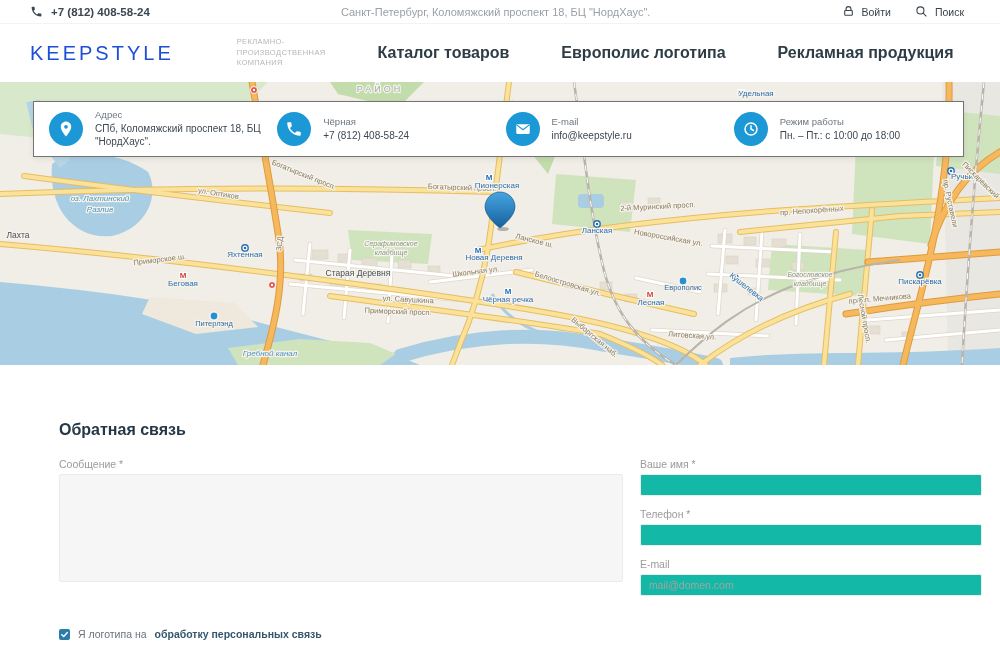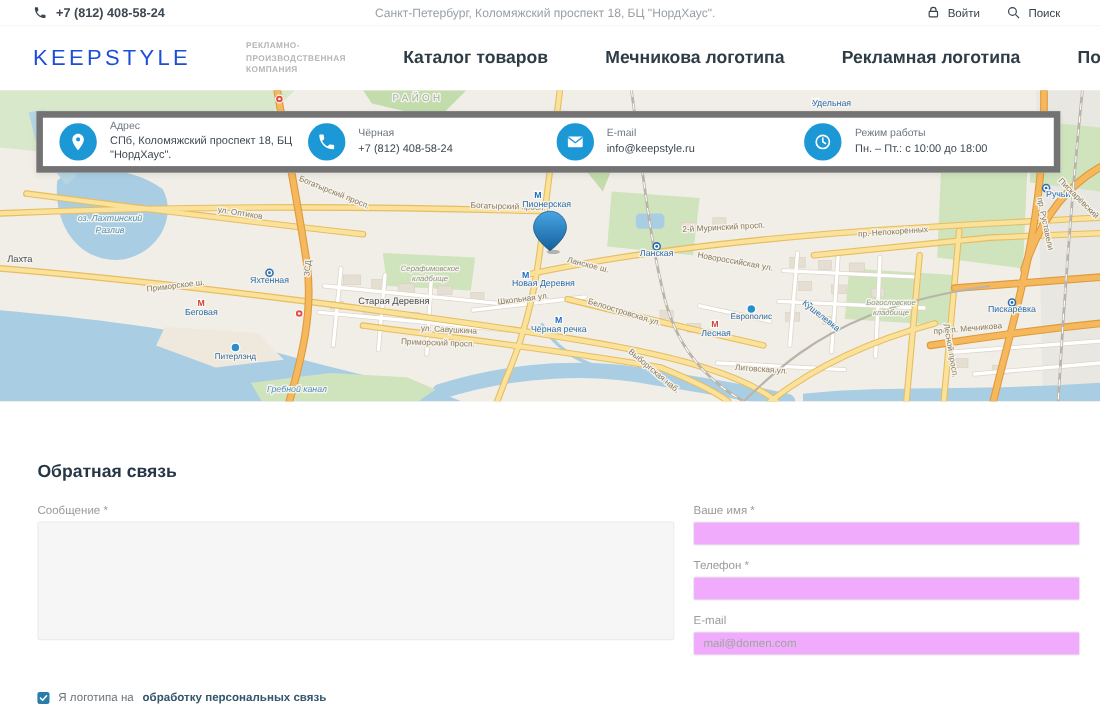--- a/index.html
+++ b/index.html
@@ -9,21 +9,21 @@
   .topbar { display:flex; align-items:center; height:24px; padding:0 36px 0 30px; border-bottom:1px solid #f3f3f3; font-size:11px; }
   .topbar .phone { display:flex; align-items:center; gap:8px; color:#3c4752; font-weight:600; font-size:11.5px; }
   .topbar .addr { flex:1; text-align:center; color:#9aa0a6; font-size:11px; }
   .topbar .tb-right { display:flex; align-items:flex-end; gap:24px; }
   .tb-link { display:flex; align-items:center; gap:7px; color:#39434c; font-size:10.5px; cursor:pointer; }
   .tb-ic { width:13px; height:13px; display:block; }
 
   
   .header { display:flex; align-items:center; height:58px; padding:0 36px 0 30px; background:#fff; position:relative; }
   .logo { font-size:20px; letter-spacing:3px; color:#1d4ed8; font-weight:500; text-transform:uppercase; white-space:nowrap; }
-  .tagline { margin-left:50px; width:120px; font-size:7.5px; line-height:1.45; color:#b6b6b6; letter-spacing:.4px;font-weight:bold; }
+  .tagline { margin-left:63px; width:120px; font-size:7.5px; line-height:1.45; color:#b6b6b6; letter-spacing:.4px; }
   .nav { margin-left:auto; display:flex; align-items:stretch; height:100%; }
   .nav-item { display:flex; align-items:center; margin-left:52px; font-size:16px; font-weight:700; color:#2e3c46; cursor:pointer; position:relative; white-space:nowrap; }
 
   
   .map-wrap { position:relative; width:1000px; height:283px; overflow:hidden; background:#f1eee7; }
   .map-wrap svg.mapsvg { display:block; width:1000px; height:283px; }
 
   .ml { font-size:8px; fill:#5f6b74; text-anchor:middle; paint-order:stroke; stroke:#f6f3ec; stroke-width:2.5px; stroke-linejoin:round; }
   .road-lbl { font-size:7.5px; fill:#8a7b5e; }
   .water-lbl { fill:#4f93bd; font-style:italic; }
@@ -34,37 +34,37 @@
   .poi { fill:#356a9e; font-size:7.5px; }
   .metro { font-size:8px; font-weight:700; text-anchor:middle; paint-order:stroke; stroke:#fff; stroke-width:2px; }
   .metro-blue { fill:#1d6fc0; } .metro-red { fill:#cf4436; }
   .rail-ic { fill:#fff; stroke:#2d6fae; stroke-width:1.4; }
   .rail-ic-in { fill:#2d6fae; stroke:none; }
   .poi-ic { fill:#2a8fd0; stroke:#fff; stroke-width:1.2; }
   .red-ic { fill:#df5147; stroke:#fff; stroke-width:1; }
   .red-ic-in { fill:#fff; stroke:none; }
 
   
-  .info-bar { position:absolute; left:33px; right:36px; top:19px; height:56px; background:#fff; border:6px solid #737373; box-shadow:0 2px 6px rgba(0,0,0,.08); display:flex; align-items:center; padding:0 8px; }
+  .info-bar { position:absolute; left:33px; right:36px; top:19px; height:56px; background:#fff; border:1px solid #737373; box-shadow:0 2px 6px rgba(0,0,0,.08); display:flex; align-items:center; padding:0 8px; }
   .info-item { flex:1; display:flex; align-items:center; gap:12px; padding-left:7px; }
   .info-circle { width:34px; height:34px; border-radius:50%; background:#1b98d5; flex:none; display:flex; align-items:center; justify-content:center; }
   .info-circle svg { width:18px; height:18px; display:block; }
   .info-texts { line-height:1.35; }
   .info-label { font-size:9.5px; color:#6d7780; }
   .info-value { font-size:10px; color:#3d4852; }
 
   
-  .feedback { padding:56px 18px 0 34px; }
+  .feedback { padding:56px 18px 0 34px;margin-left:25px; }
   .fb-title { font-size:16px; font-weight:700; color:#253746; margin-bottom:19px; }
   .fb-grid { display:flex; gap:17px; }
   .fb-left { width:623px; }
   .fb-right { width:378px; }
   .field-label { font-size:10.5px; color:#9b9b9b; margin-bottom:4px; }
   .fb-textarea { width:100%; height:108px; background:#f6f6f6; border:1px solid #ebebeb; border-radius:2px; resize:none; font-family:"Liberation Sans", sans-serif; font-size:11px; padding:6px 8px; color:#444; }
-  .fb-input { width:100%; height:22px; background:#f0abfc; border:1px solid #ebebeb; border-radius:2px; font-family:"Liberation Sans", sans-serif; font-size:10.5px; padding:0 8px; color:#444; }
+  .fb-input { width:100%; height:22px; background:#14b8a6; border:1px solid #ebebeb; border-radius:2px; font-family:"Liberation Sans", sans-serif; font-size:10.5px; padding:0 8px; color:#444; }
   .fb-input::placeholder, .fb-textarea::placeholder { color:#a3a3a3; }
   .fb-right .field { margin-bottom:12px; }
 
   .consent-row { display:flex; align-items:center; gap:8px; margin-top:20px; font-size:10.5px; color:#6a737b; }
   .checkbox { width:11px; height:11px; background:#2a7ca9; border-radius:2px; display:flex; align-items:center; justify-content:center; cursor:pointer; flex:none; }
   .checkbox svg { width:9px; height:9px; display:block; }
   .consent-link { font-weight:700; color:#35566b; cursor:pointer; }
 </style>
 </head>
 <body>
@@ -100,22 +100,22 @@
 </div>
 
 <div class="header">
   <div class="logo">KeepStyle</div>
   <div class="tagline">
     <div>РЕКЛАМНО-ПРОИЗВОДСТВЕННАЯ</div>
     <div>КОМПАНИЯ</div>
   </div>
   <div class="nav">
     <div class="nav-item">Каталог товаров</div>
-    <div class="nav-item">Мечникова логотипа</div>
-    <div class="nav-item">Рекламная логотипа</div>
+    <div class="nav-item">Европолис логотипа</div>
+    <div class="nav-item">Рекламная продукция</div>
     <div class="nav-item">Полиграфия</div>
 
   </div>
 </div>
 
 <div class="map-wrap">
   <svg class="mapsvg" viewBox="0 0 1000 283" preserveAspectRatio="none">
     <defs>
       <linearGradient id="mg" x1="0" y1="0" x2="0" y2="1">
         <stop offset="0" stop-color="#47a5e2"></stop>

